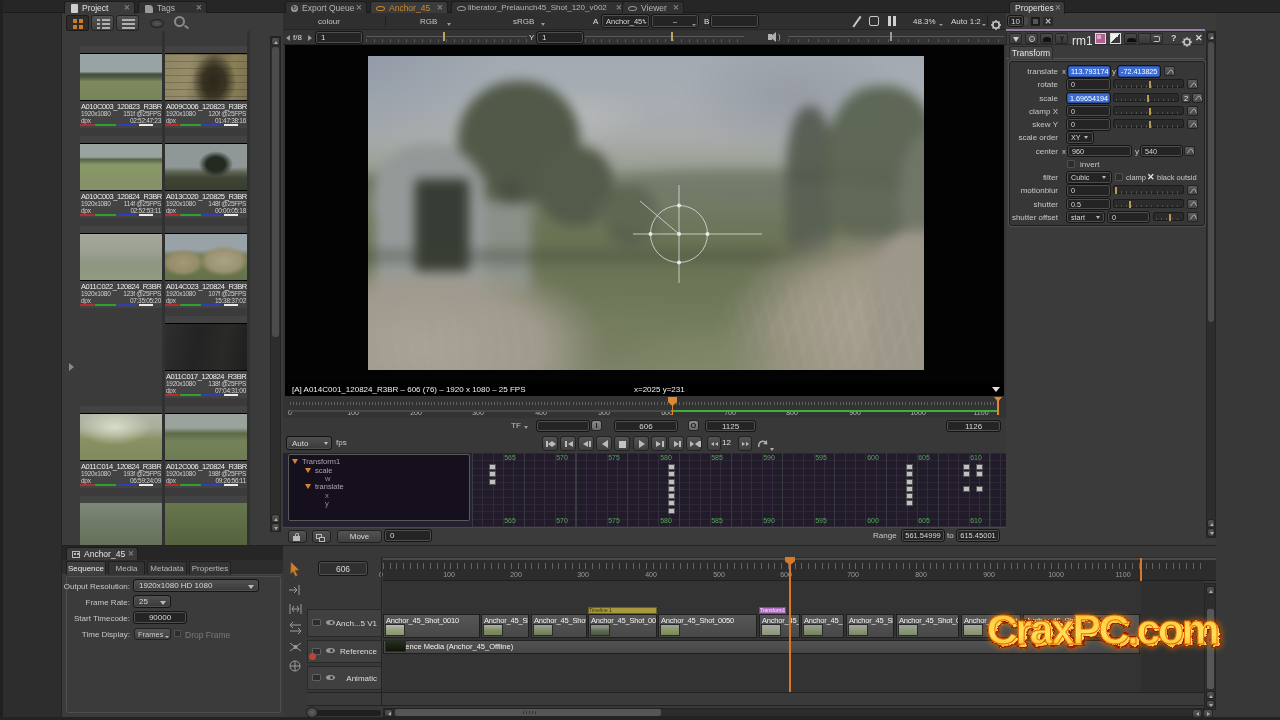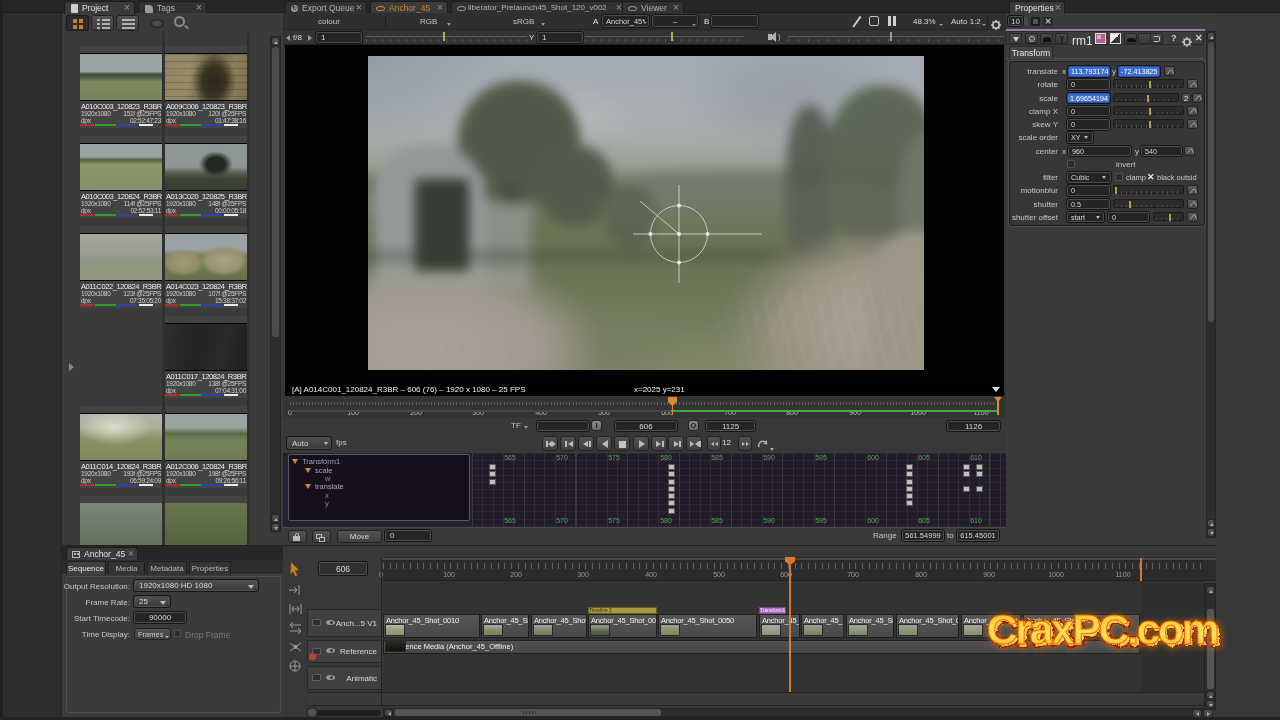--- a/index.html
+++ b/index.html
@@ -601,21 +601,21 @@
 <div class="lbl" style="left:1062px;top:146.5px;font-size:8px;">x</div>
 <div class="fld" style="left:1068px;top:145.5px;width:63px;height:10.5px;line-height:10px;padding-left:3px;font-size:7.2px;">960</div>
 <div class="lbl" style="left:1135px;top:146.5px;font-size:8px;">y</div>
 <div class="fld" style="left:1141px;top:145.5px;width:41px;height:10.5px;line-height:10px;padding-left:3px;font-size:7.2px;">540</div>
 <div class="anim" style="left:1184px;top:145.5px;">
       <svg width="9" height="8" style="position:absolute;left:0.5px;top:0.5px;">
         <path d="M1 6 C3 6 3 2 5 2 C7 2 6.5 6 8 6" stroke="#a8a8a8" fill="none" stroke-width="1"></path>
       </svg>
     </div>
 <div class="abs" style="left:1067px;top:159.8px;width:8px;height:8px;background:#2c2c2c;border:1px solid #505050;border-radius:1px;"></div>
-<div class="lbl" style="left:1116px;top:159.8px;font-size:8px;text-align:center;">invert</div>
+<div class="lbl" style="left:1080px;top:159.8px;font-size:8px;text-align:center;">invert</div>
 <div class="lbl" style="left:978px;top:173.0px;width:80px;text-align:right;font-size:8px;">filter</div>
 <div class="fld" style="left:1067px;top:172.0px;width:44px;height:10.5px;line-height:10px;padding-left:3px;font-size:7.2px;">Cubic</div>
 <div class="abs" style="left:1102px;top:176.0px;border-left:2.5px solid transparent;border-right:2.5px solid transparent;border-top:3px solid #bbb;"></div>
 <div class="abs" style="left:1115px;top:173.0px;width:8px;height:8px;background:#2c2c2c;border:1px solid #505050;border-radius:1px;"></div>
 <div class="lbl" style="left:1126px;top:173.0px;font-size:7.5px;">clamp</div>
 <div class="lbl" style="left:1147px;top:172.0px;font-size:9px;font-weight:bold;color:#e8e8e8;">✕</div>
 <div class="lbl" style="left:1157px;top:173.0px;font-size:7.5px;">black outsid</div>
 <div class="lbl" style="left:978px;top:186.2px;width:80px;text-align:right;font-size:8px;">motionblur</div>
 <div class="fld" style="left:1067px;top:185.2px;width:43px;height:10.5px;line-height:10px;padding-left:3px;font-size:7.2px;">0</div>
 <div class="slider" style="left:1113px;top:185.2px;width:71px;">

